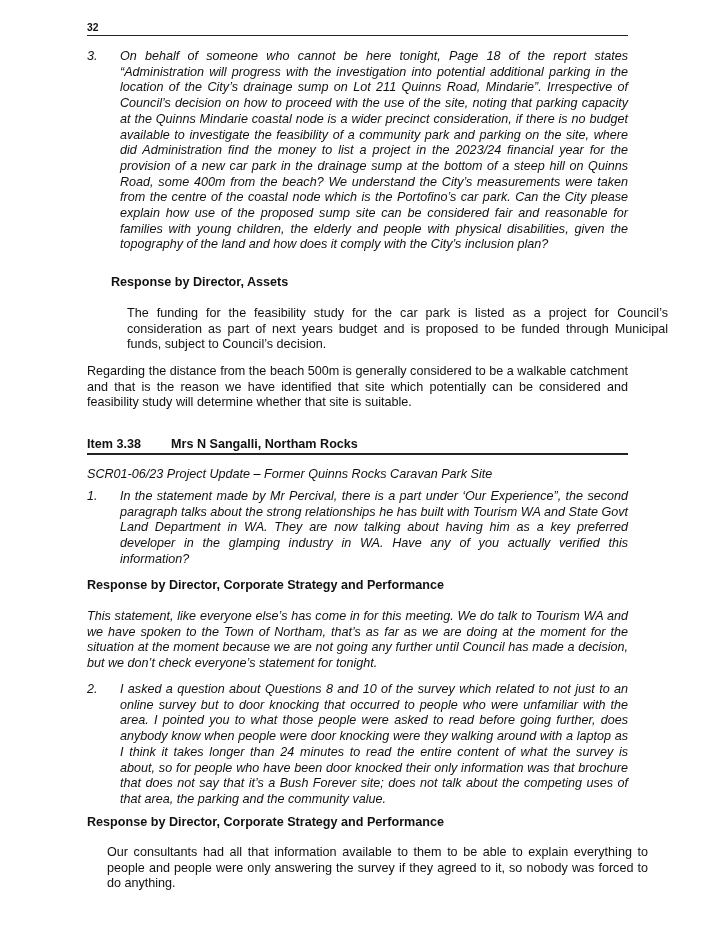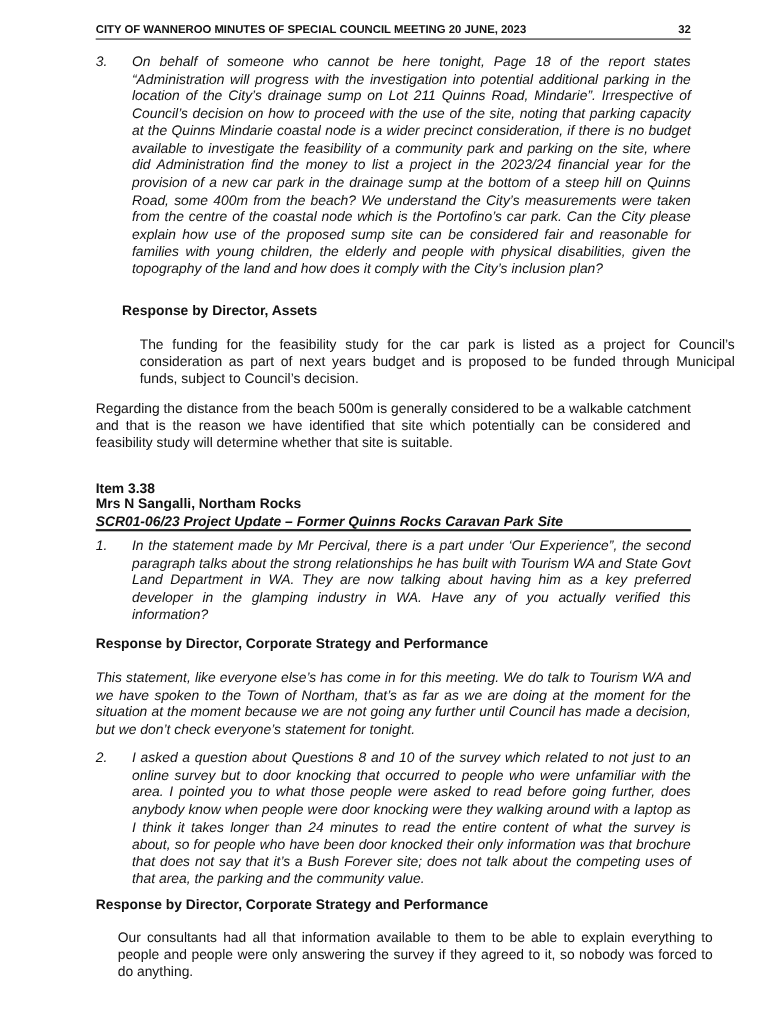--- a/index.html
+++ b/index.html
@@ -6,31 +6,30 @@
     body { width: 705px; height: 929px; position: relative; overflow: hidden; color: #111; font-family: "Liberation Sans", sans-serif; }
     .page { position: absolute; left: 87px; top: 0; width: 541px; }
     .header { position: absolute; top: 21px; left: 0; width: 541px; height: 14px; border-bottom: 1.5px solid #222; display: flex; justify-content: space-between; align-items: flex-end; font-size: 10.3px; font-weight: bold; letter-spacing: 0; }
     .header span { line-height: 12px; padding-bottom: 1px; }
     .block { position: absolute; left: 0; width: 541px; font-size: 12.6px; line-height: 15.7px; text-align: justify; }
     .numbered { display: flex; }
     .num { width: 33px; flex: 0 0 33px; font-style: italic; }
     .qtext { flex: 1; font-style: italic; text-align: justify; text-align-last: left; }
     .bold-head { font-weight: bold; font-size: 12.6px; }
     .para { text-align: justify; text-align-last: left; }
-    .item-head { position: absolute; left: 0; width: 541px; font-weight: bold; font-size: 12.6px; border-bottom: 2px solid #222; padding-bottom: 16px; display: flex; flex-direction: column; }
+    .item-head { position: absolute; left: 0; width: 541px; font-weight: bold; font-size: 12.6px; border-bottom: 2px solid #222; padding-bottom: 2px; display: flex; }
     .item-head .code { width: 84px; }
-    .subhead { font-weight: bold; font-style: italic; font-size: 12.6px; }
+    .subhead { font-weight: normal; font-style: italic; font-size: 12.6px; }
   </style>
 </head>
 <body>
 
 <div class="page">
 
   <div class="header">
-    <span>CITY OF WANNEROO MINUTES OF SPECIAL COUNCIL MEETING 20 JUNE, 2023</span>
     <span>32</span>
   </div>
 
   <div class="block numbered" style="top:49px;">
     <div class="num">3.</div>
     <div class="qtext">On behalf of someone who cannot be here tonight, Page 18 of the report states “Administration will progress with the investigation into potential additional parking in the location of the City’s drainage sump on Lot 211 Quinns Road, Mindarie”.  Irrespective of Council’s decision on how to proceed with the use of the site, noting that parking capacity at the Quinns Mindarie coastal node is a wider precinct consideration, if there is no budget available to investigate the feasibility of a community park and parking on the site, where did Administration find the money to list a project in the 2023/24 financial year for the provision of a new car park in the drainage sump at the bottom of a steep hill on Quinns Road, some 400m from the beach?  We understand the City’s measurements were taken from the centre of the coastal node which is the Portofino’s car park.  Can the City please explain how use of the proposed sump site can be considered fair and reasonable for families with young children, the elderly and people with physical disabilities, given the topography of the land and how does it comply with the City’s inclusion plan?</div>
   </div>
 
   <div class="block bold-head" style="top:275px;padding-left:24px;">Response by Director, Assets</div>
 

